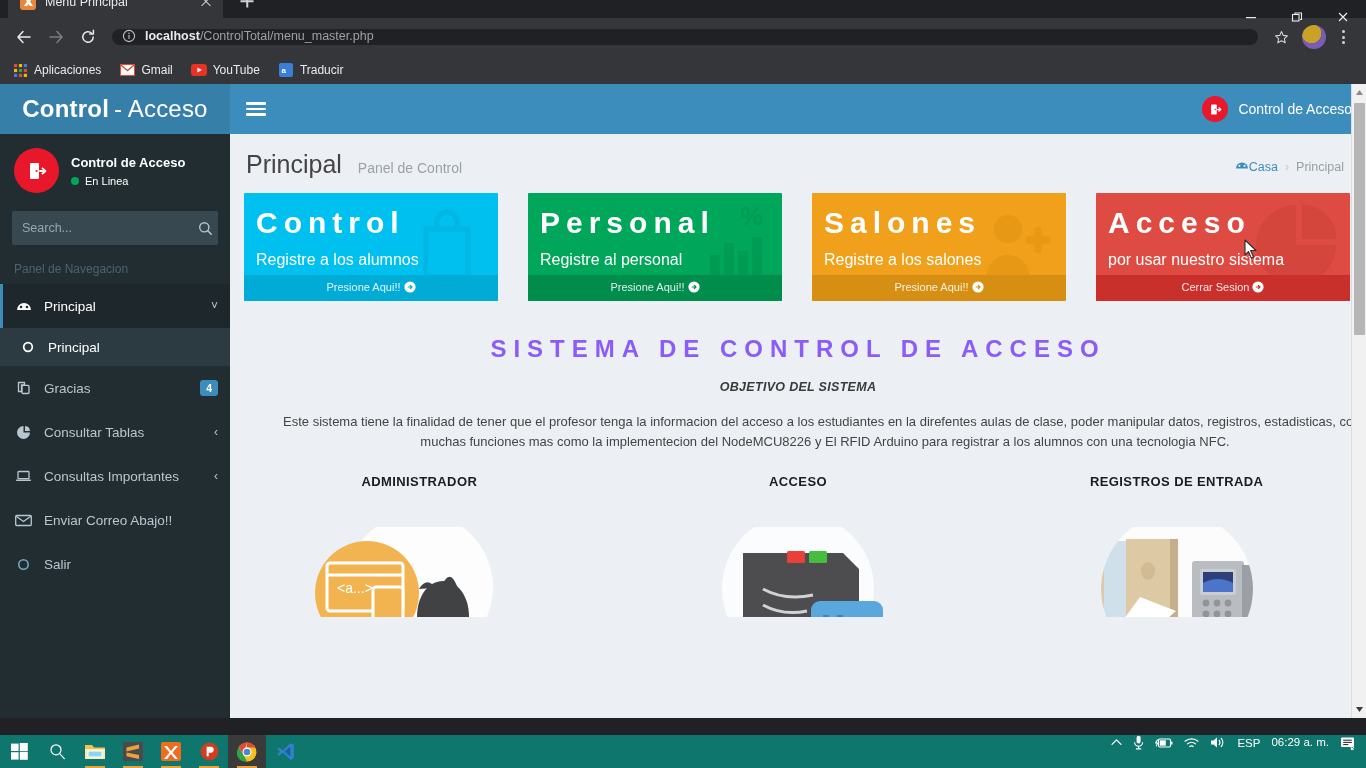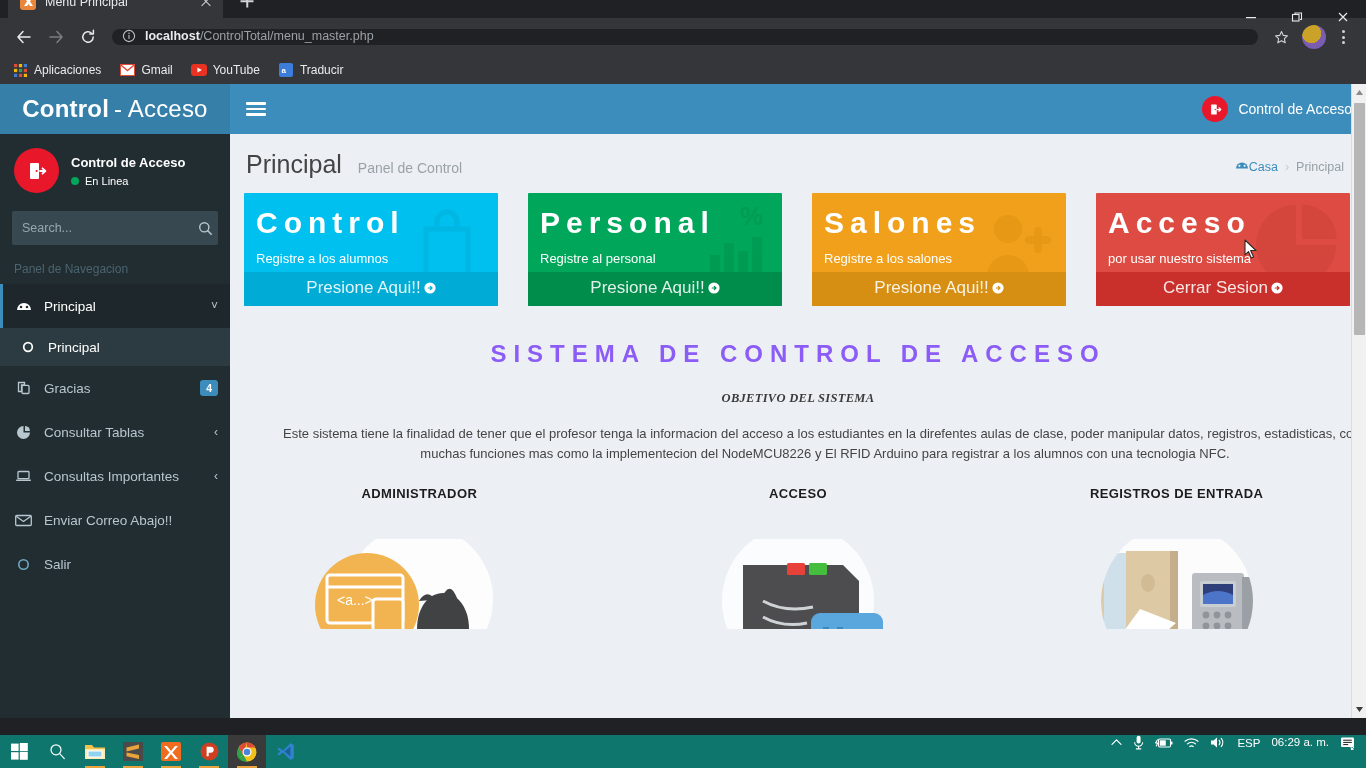--- a/index.html
+++ b/index.html
@@ -140,31 +140,31 @@
   .breadcrumb .crumb-home { color: #3c8dbc; display: flex; align-items: center; }
   .breadcrumb .sep { color: #c2c8cc; }
 
   .cards { display: flex; gap: 30px; padding: 14px 16px 0 14px; }
   .card { flex: 1; position: relative; overflow: hidden; border-radius: 1px; }
   .card .cwrap { padding: 14px 12px 6px 12px; position: relative; z-index: 2; }
   .card h3 {
     color: #fff; font-size: 30px; font-weight: 700; letter-spacing: 6px;
     line-height: 1.05; white-space: nowrap;
   }
-  .card p { color: #fff; font-size: 13px; margin-top: 12px; }
+  .card p { color: #fff; font-size: 16px; margin-top: 12px; }
   .card .cfoot {
     position: relative; z-index: 2; text-align: center; color: rgba(255,255,255,.88);
-    font-size: 17px; padding: 6px 0 8px 0; display: flex;
+    font-size: 11px; padding: 6px 0 8px 0; display: flex;
     align-items: center; justify-content: center; gap: 3px;
   }
   .card .cicon { position: absolute; right: 8px; top: 6px; z-index: 1; opacity: .22; }
 
   .sysblock { text-align: center; padding: 34px 16px 0 16px; }
   .sysblock h2 { font-size: 24px; font-weight: 700; color: #8b5cf6; letter-spacing: 7px; }
-  .sysblock h4 { font-size: 12.5px; font-style: italic; font-weight: 700; color: #3a3a3a; margin-top: 23px; letter-spacing: .3px; font-family: Liberation Serif, serif; }
+  .sysblock h4 { font-size: 12.5px; font-style: italic; font-weight: 700; color: #3a3a3a; margin-top: 17px; letter-spacing: .3px; }
   .sysblock .para {
     font-size: 13px; color: #444; margin-top: 18px; line-height: 1.55;
     width: 1130px; margin-left: 14px; white-space: nowrap; overflow: hidden;
   }
   .sysblock .para .l2 { display: block; white-space: normal; text-align: center; }
 
   .cols { display: flex; padding: 22px 0 0 0; }
   .col { flex: 1; text-align: center; }
   .col .ctitle { font-size: 13px; font-weight: 700; color: #1c1c1c; letter-spacing: .4px; }
   .col .cimg { margin-top: 38px; display: flex; justify-content: center; }

